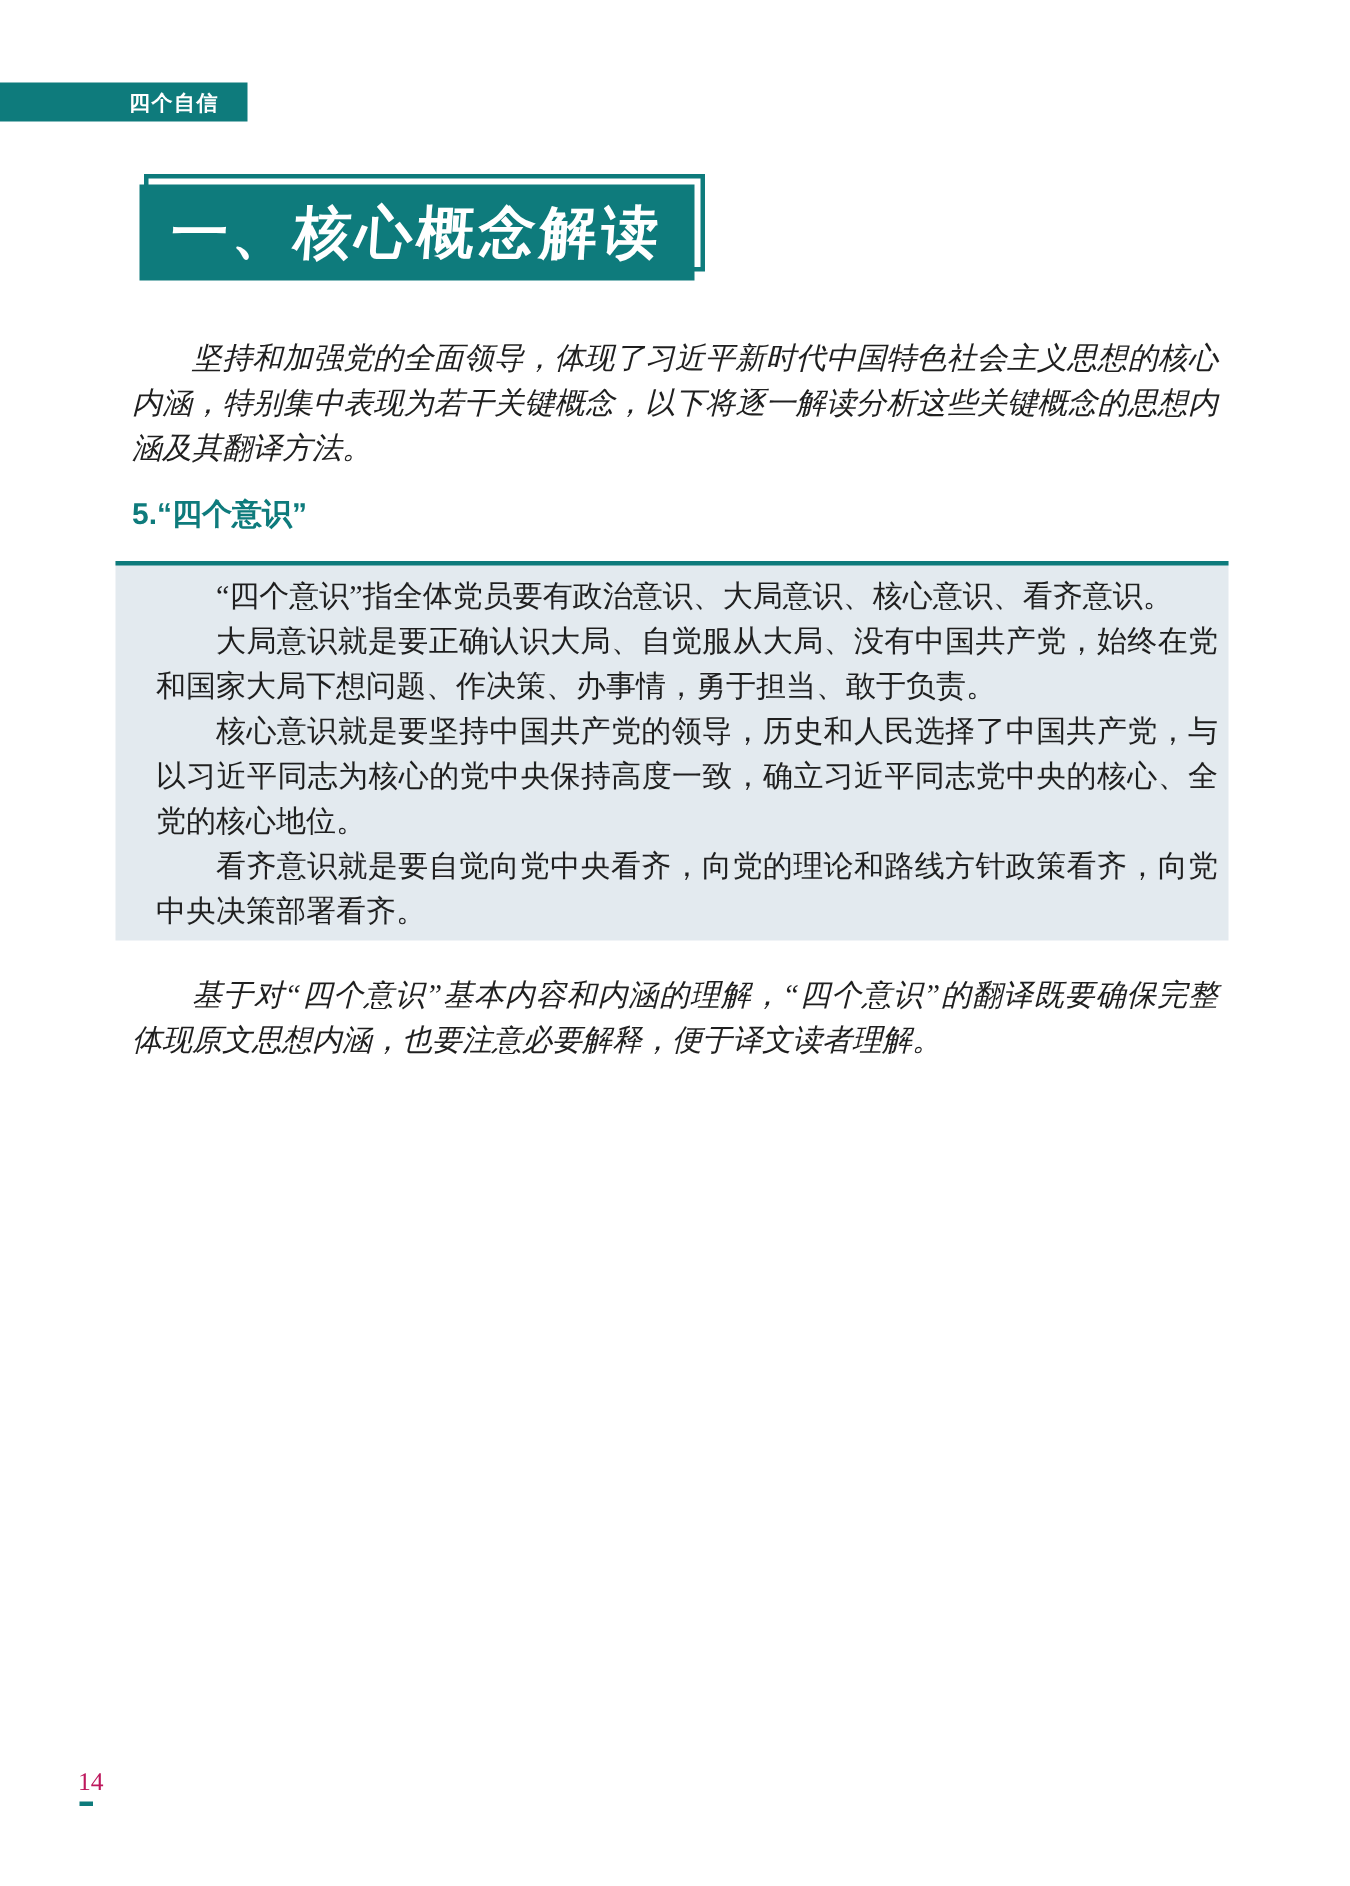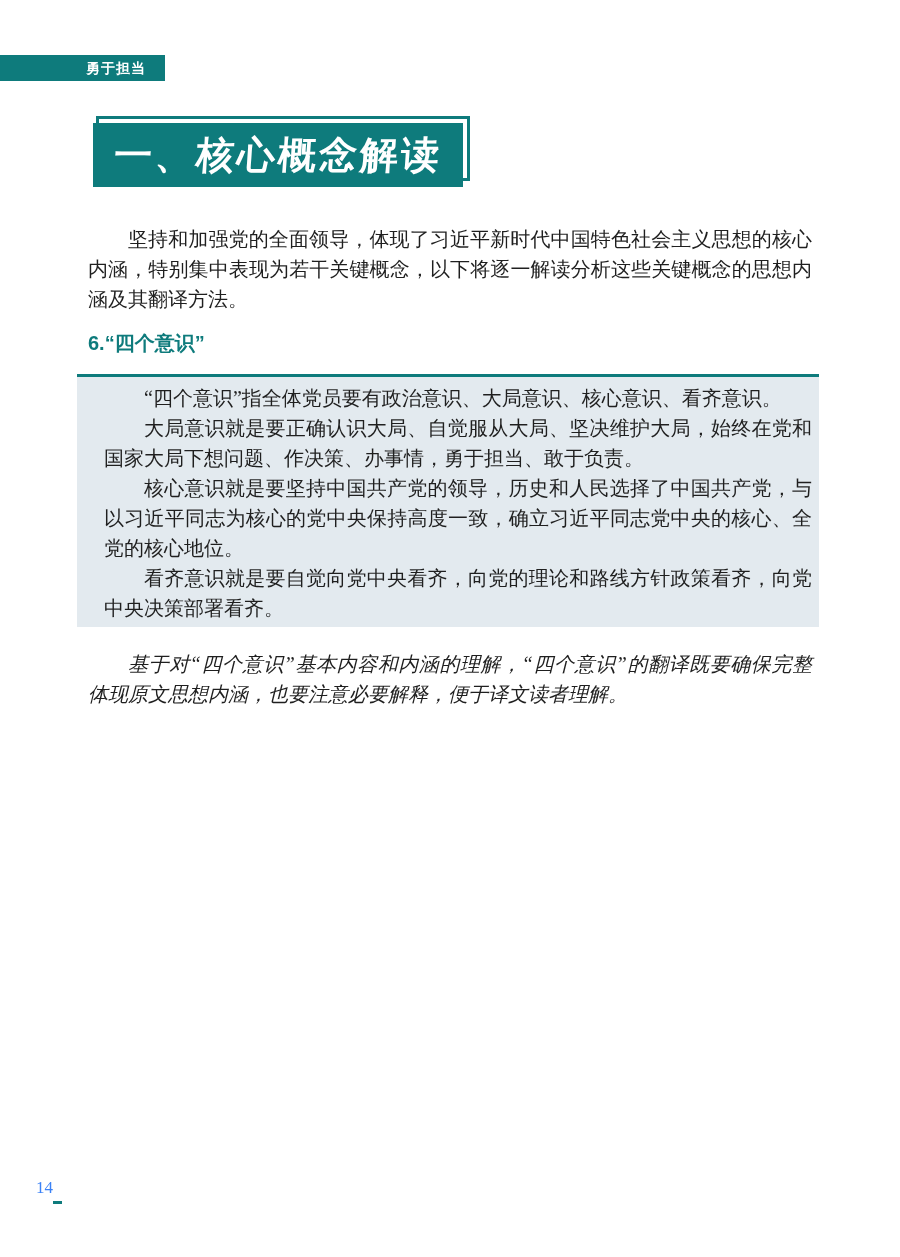--- a/index.html
+++ b/index.html
@@ -59,56 +59,56 @@
     color:var(--teal);
     text-align:left;
   }
   .concept-box{
     margin:18px -7px 0 -11px;
     border-top:3px solid var(--teal);
     background:var(--boxbg);
     padding:6px 7px 4px 27px;
   }
   .analysis-first{margin-top:22px !important;font-style:italic;}
-  .intro-p2{margin-top:0;}
+  .intro-p2{margin-top:0;font-style:italic;}
   
   .page-number{
-    position:absolute;left:36px;top:1178px;
-    font-size:17px;color:#3b82f6;
+    position:absolute;left:52px;top:1178px;
+    font-size:17px;color:#be185d;
     font-family:"Liberation Serif","DejaVu Serif",serif;
   }
   .page-number-rule{
     position:absolute;left:53px;top:1201px;
     width:9px;height:3px;background:var(--teal);
   }
 </style>
 </head>
 <body>
 
 <div class="page" style="--teal: #0e7b7c; --boxbg: #e3eaef; color: rgb(31, 31, 31);">
 
-  <div class="unit-tab">勇于担当</div>
+  <div class="unit-tab">四个自信</div>
 
   <div class="banner">
     <div class="banner-outline"></div>
     <div class="banner-main">
       <span>一、核心概念解读</span>
     </div>
   </div>
 
   <div class="content">
 
 
     <p class="intro-p2">坚持和加强党的全面领导，体现了习近平新时代中国特色社会主义思想的核心内涵，特别集中表现为若干关键概念，以下将逐一解读分析这些关键概念的思想内涵及其翻译方法。</p>
 
-    <h3 class="section-heading">6.“四个意识”</h3>
+    <h3 class="section-heading">5.“四个意识”</h3>
 
     <div class="concept-box">
       <p>“四个意识”指全体党员要有政治意识、大局意识、核心意识、看齐意识。</p>
-      <p>大局意识就是要正确认识大局、自觉服从大局、坚决维护大局，始终在党和国家大局下想问题、作决策、办事情，勇于担当、敢于负责。</p>
+      <p>大局意识就是要正确认识大局、自觉服从大局、没有中国共产党，始终在党和国家大局下想问题、作决策、办事情，勇于担当、敢于负责。</p>
       <p>核心意识就是要坚持中国共产党的领导，历史和人民选择了中国共产党，与以习近平同志为核心的党中央保持高度一致，确立习近平同志党中央的核心、全党的核心地位。</p>
       <p>看齐意识就是要自觉向党中央看齐，向党的理论和路线方针政策看齐，向党中央决策部署看齐。</p>
     </div>
 
     <p class="analysis-first">基于对“四个意识”基本内容和内涵的理解，“四个意识”的翻译既要确保完整体现原文思想内涵，也要注意必要解释，便于译文读者理解。</p>
 
 
   </div>
 
   <div class="page-number">14</div>

